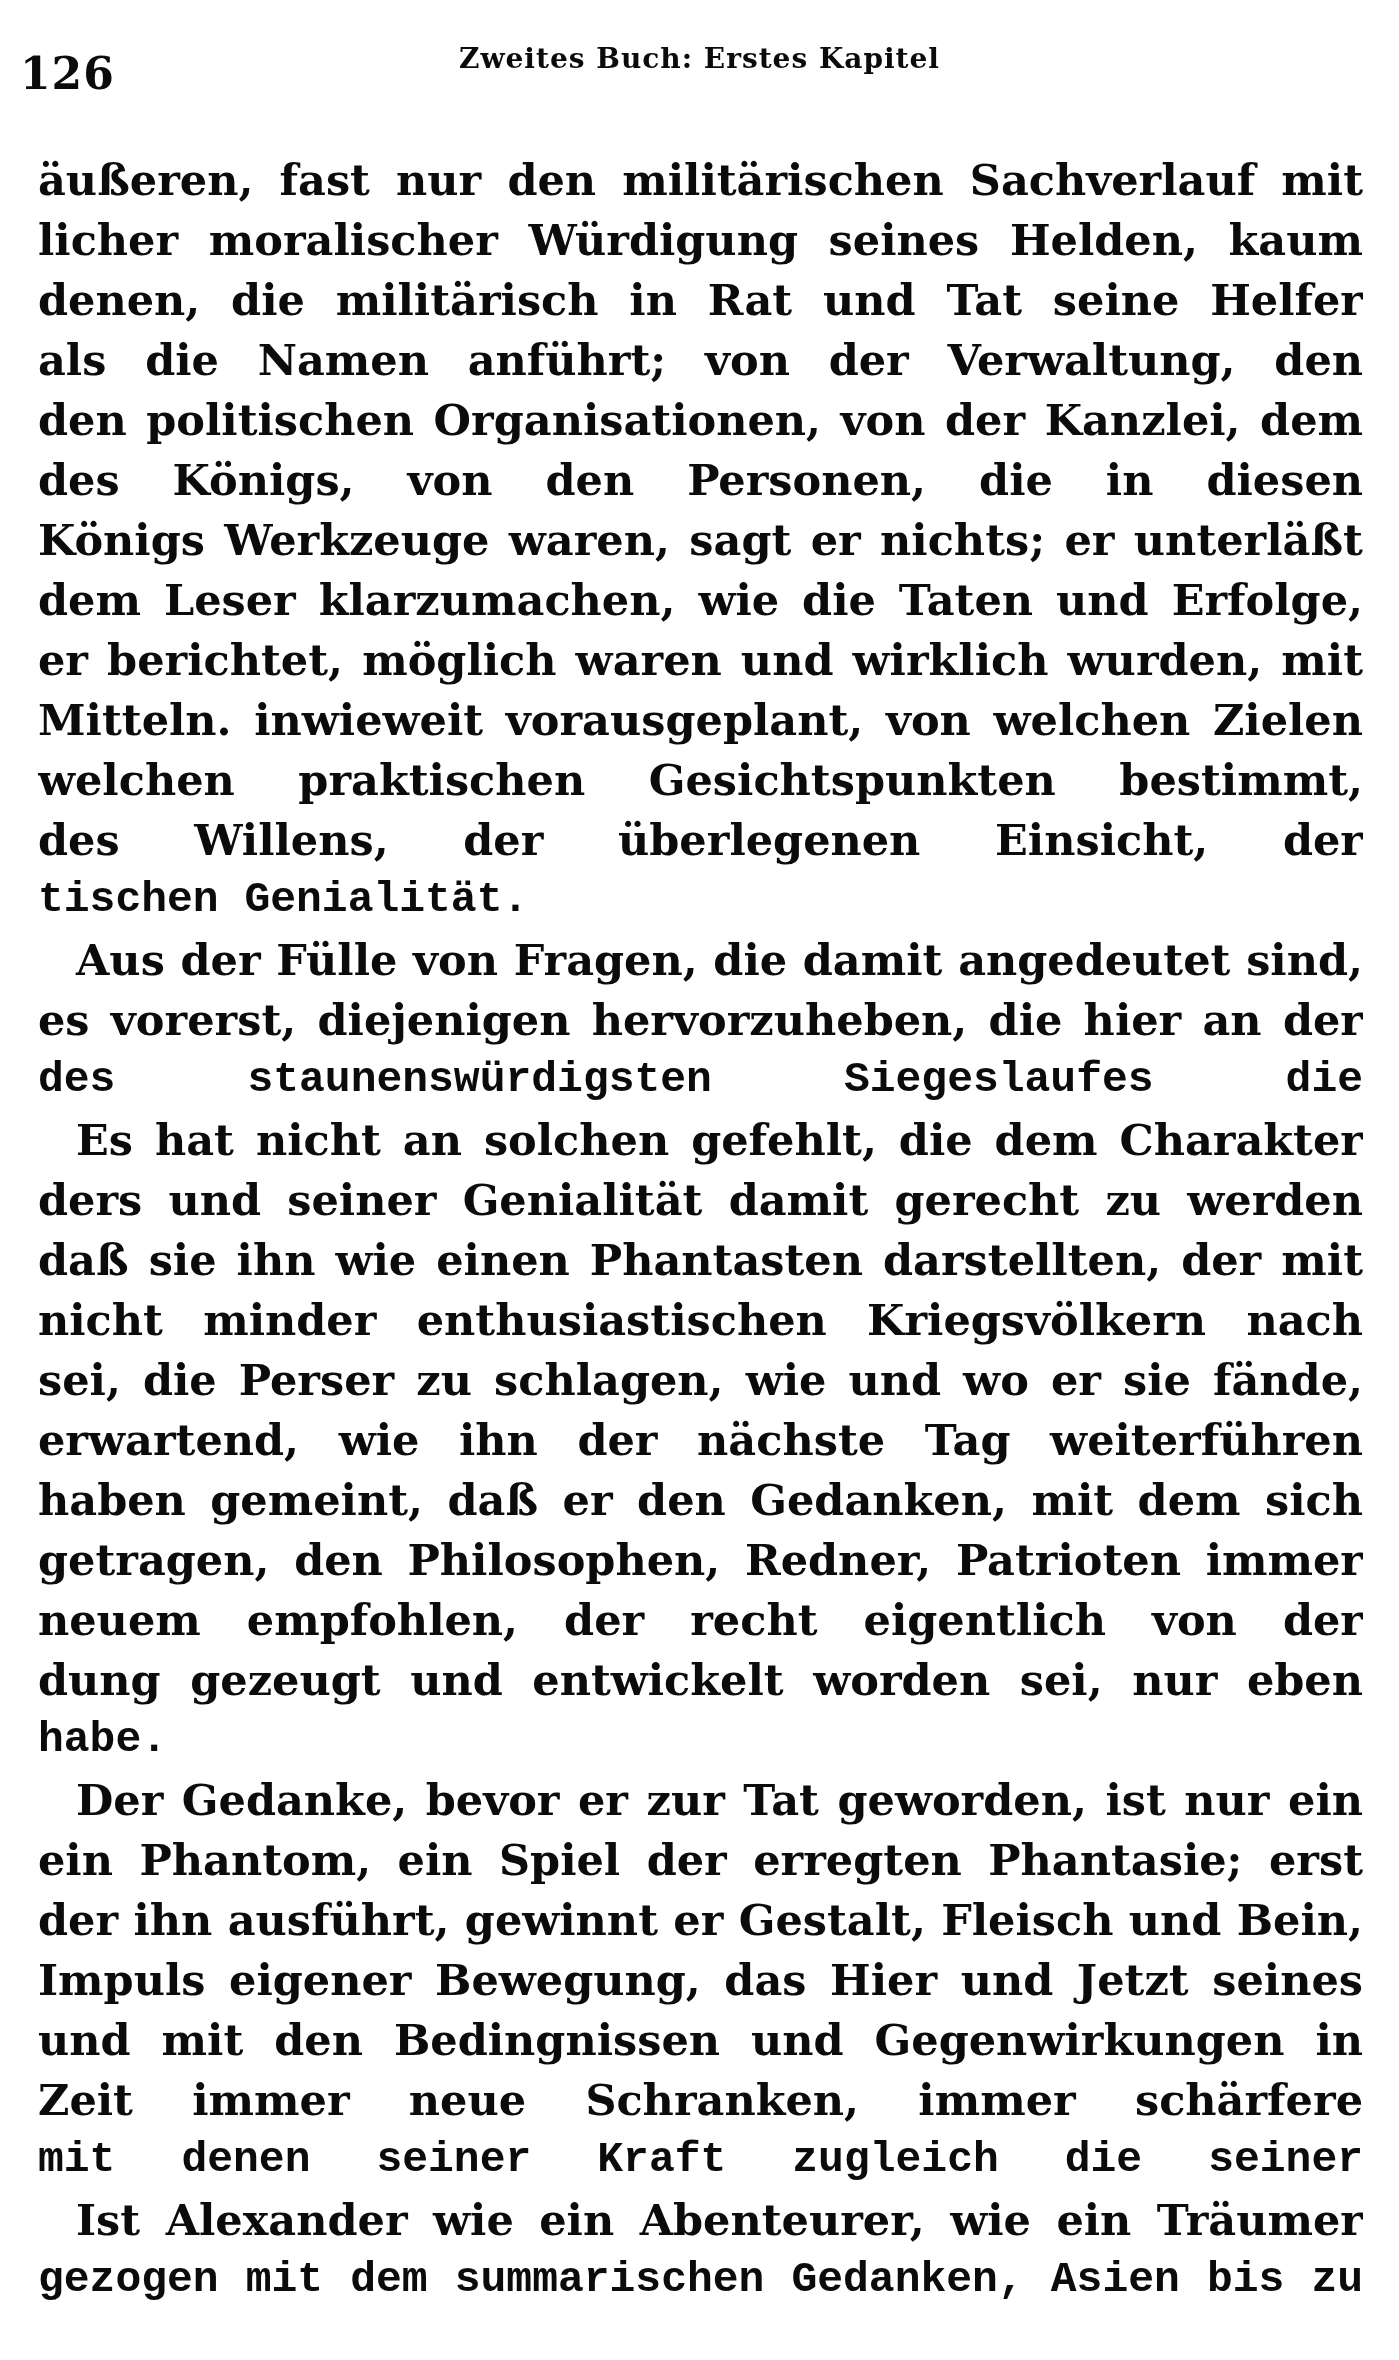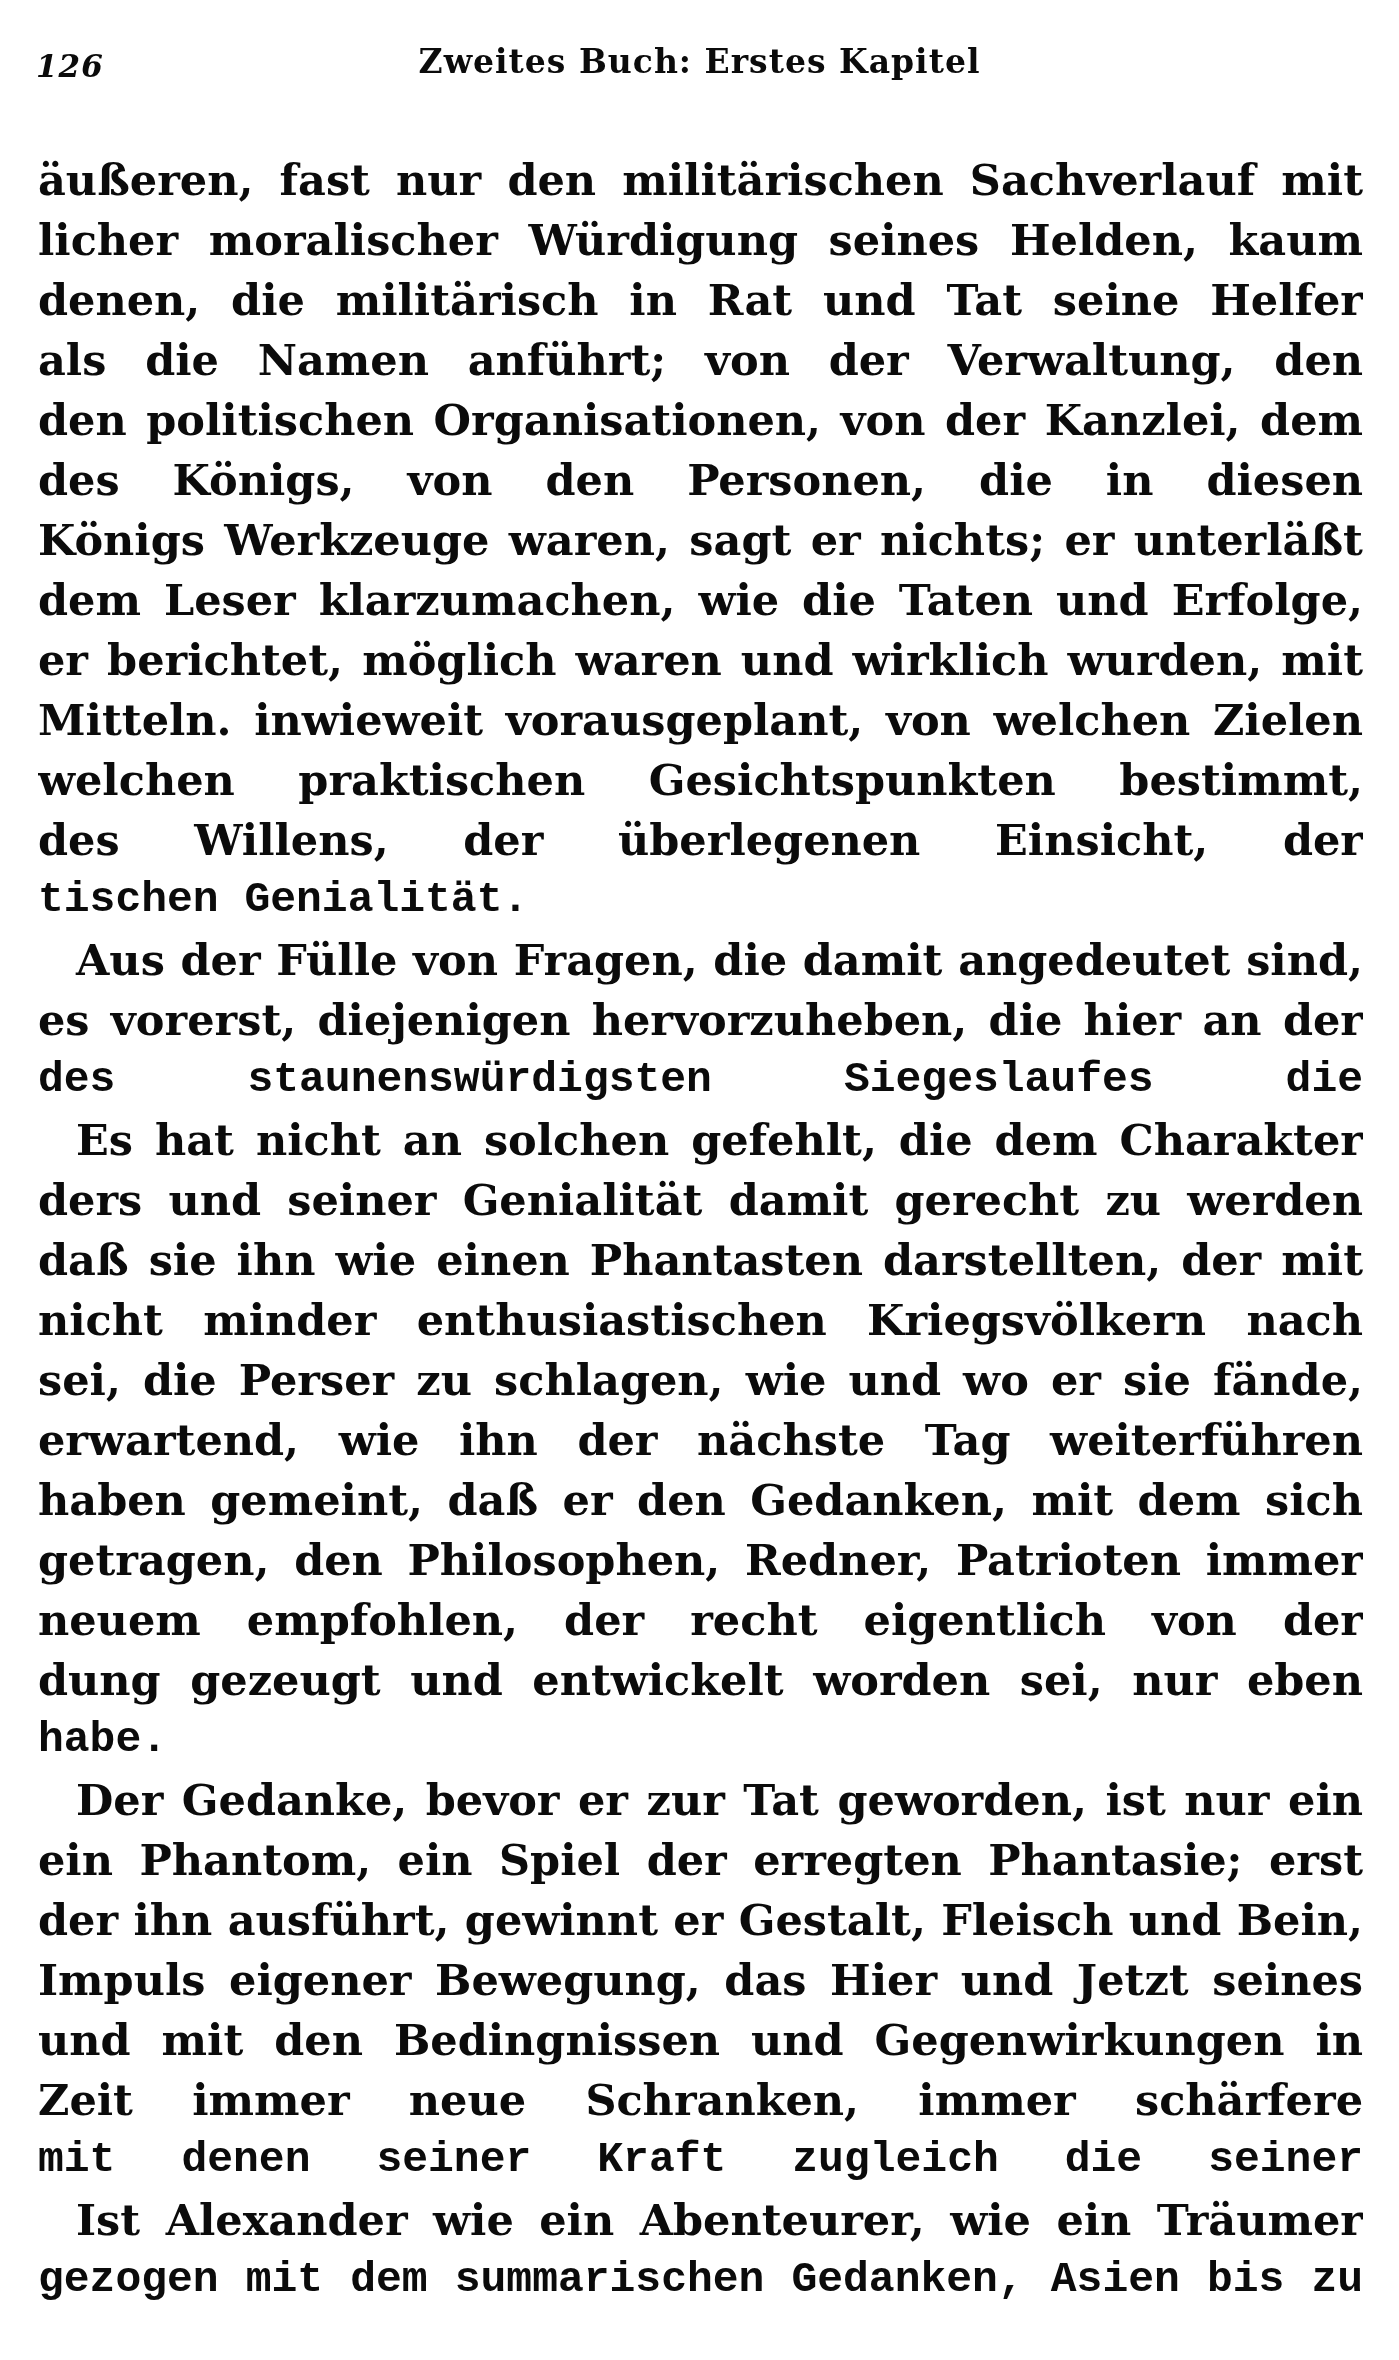--- a/index.html
+++ b/index.html
@@ -18,34 +18,33 @@
   }
   .header-row {
     position: absolute;
     top: 42px;
     left: 0;
     width: 100%;
     height: 50px;
   }
   .page-number {
     position: absolute;
-    left: 36px;
+    left: 20px;
     top: 6px;
-    font-size: 31px;
+    font-size: 44px;
     font-weight: 600;
     letter-spacing: 1px;
-    font-style: italic;
   }
   .running-head {
     position: absolute;
     left: 0;
     width: 100%;
     text-align: center;
     top: 0;
-    font-size: 33px;
+    font-size: 28px;
     font-weight: 600;
     letter-spacing: 1px;
   }
   .body-text {
     position: absolute;
     top: 150px;
     left: 38px;
     width: 1325px;
   }
   .paragraph {

